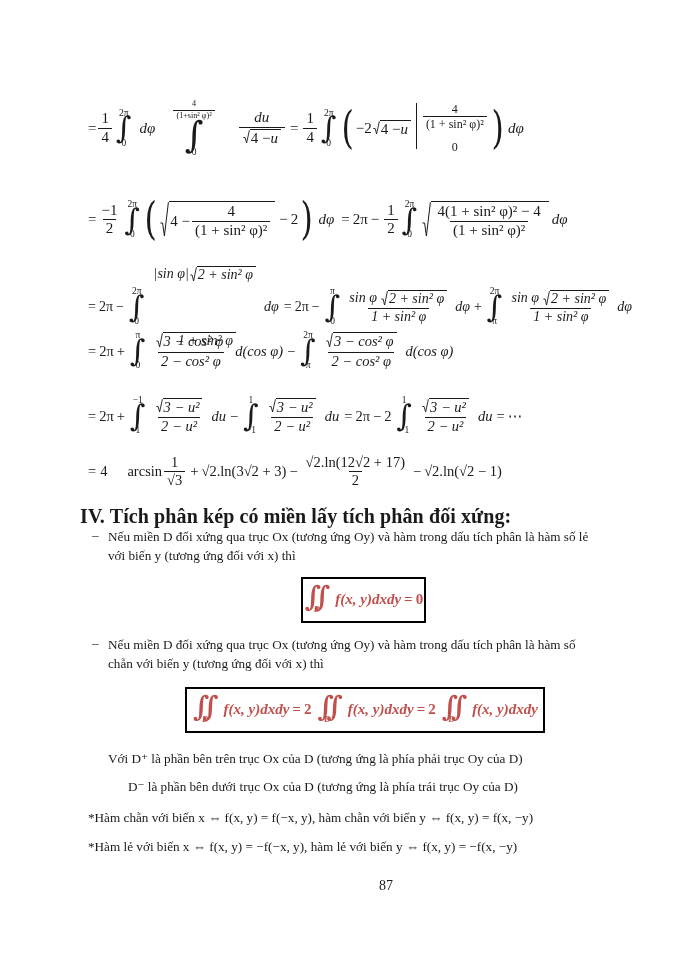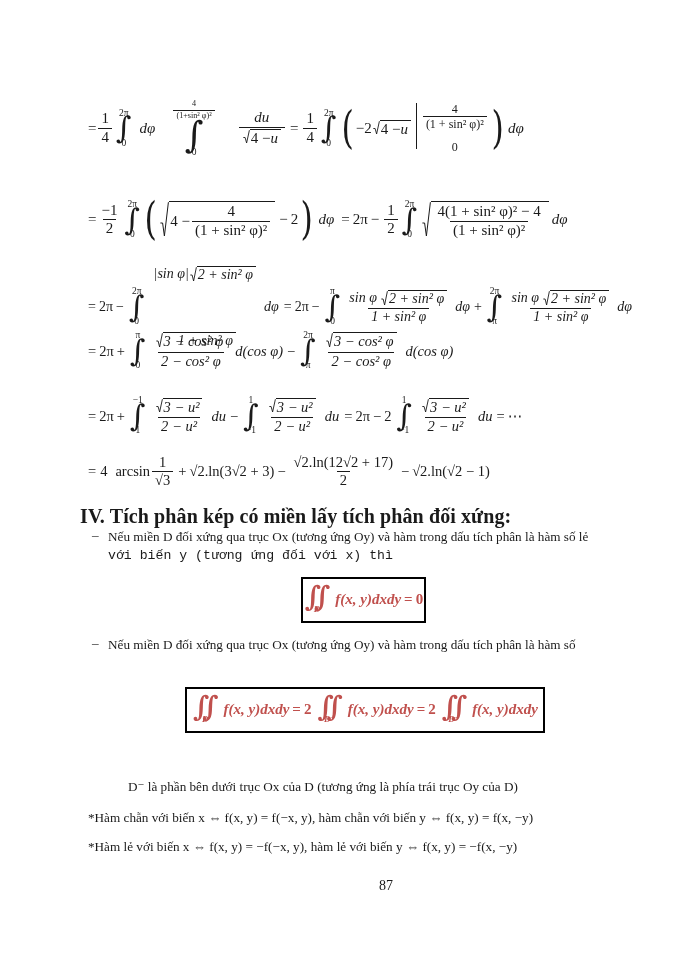--- a/index.html
+++ b/index.html
@@ -495,56 +495,57 @@
       <span class="den mi">2 − u²</span>
     </span>
     <span class="mi" style="margin-left:3px;">du</span>
     <span class="mo op" style="margin-left:4px;">=</span>
     <span>⋯</span>
   </div>
 
   <div class="mrow" style="left:88px; top:455px; font-size:14.5px;">
     <span class="mo">=</span>
     <span class="mn" style="margin-left:4px;">4</span>
-    <span style="margin-left:8px;">arcsin</span>
+    <span style="margin-left:20px;">arcsin</span>
     <span class="frac">
       <span class="num">1</span>
       <span class="den">√3</span>
     </span>
     <span class="mo op">+</span>
     <span>√2.ln(3√2 + 3)</span>
     <span class="mo op">−</span>
     <span class="frac">
       <span class="num">√2.ln(12√2 + 17)</span>
       <span class="den">2</span>
     </span>
     <span class="mo op">−</span>
     <span>√2.ln(√2 − 1)</span>
   </div>
 
   <div class="heading" style="left:80px; top:505px;">IV. Tích phân kép có miền lấy tích phân đối xứng:</div>
 
   <div class="dash" style="left:92px; top:527px;">–</div>
   <div class="para" style="left:108px; top:527px; width:540px;">Nếu miền D đối xứng qua trục Ox (tương ứng Oy) và hàm trong dấu tích phân là hàm số lẻ</div>
-  <div class="para" style="left:108px; top:546px; width:540px;font-family:Liberation Mono, monospace;">với biến y (tương ứng đối với x) thì</div>
+  <div class="para" style="left:108px; top:546px; width:540px;">với biến y (tương ứng đối với x) thì</div>
 
   <div class="formula-box" style="left:301px; top:577px; width:125px; height:46px;">
     <div class="mrow">
       <span class="dint">
         <span class="sym">∫∫</span>
         <span class="lim">D</span>
       </span>
       <span class="mi" style="margin-left:5px;">f(x, y)dxdy</span>
       <span class="mo op">=</span>
       <span class="mn">0</span>
     </div>
   </div>
 
   <div class="dash" style="left:92px; top:635px;">–</div>
   <div class="para" style="left:108px; top:635px; width:540px;">Nếu miền D đối xứng qua trục Ox (tương ứng Oy) và hàm trong dấu tích phân là hàm số</div>
+  <div class="para" style="left:108px; top:654px; width:540px;">chẵn với biến y (tương ứng đối với x) thì</div>
 
   <div class="formula-box" style="left:185px; top:687px; width:360px; height:46px;">
     <div class="mrow">
       <span class="dint">
         <span class="sym">∫∫</span>
         <span class="lim">D</span>
       </span>
       <span class="mi" style="margin-left:5px;">f(x, y)dxdy</span>
       <span class="mo op">=</span>
       <span class="mn">2</span>
@@ -556,19 +557,20 @@
       <span class="mo op">=</span>
       <span class="mn">2</span>
       <span class="dint" style="margin-left:6px;">
         <span class="sym">∫∫</span>
         <span class="lim">D⁻</span>
       </span>
       <span class="mi" style="margin-left:5px;">f(x, y)dxdy</span>
     </div>
   </div>
 
+  <div class="para" style="left:108px; top:749px; width:560px;">Với D⁺ là phần bên trên trục Ox của D (tương ứng là phía phải trục Oy của D)</div>
   <div class="para" style="left:128px; top:777px; width:560px;">D⁻ là phần bên dưới trục Ox của D (tương ứng là phía trái trục Oy của D)</div>
   <div class="para" style="left:88px; top:837px; width:580px;">*Hàm lẻ với biến x ⇔ f(x, y) = −f(−x, y), hàm lẻ với biến y ⇔ f(x, y) = −f(x, −y)</div>
   <div class="para" style="left:88px; top:808px; width:580px;">*Hàm chẵn với biến x ⇔ f(x, y) = f(−x, y), hàm chẵn với biến y ⇔ f(x, y) = f(x, −y)</div>
 
   <div class="pagenum" style="left:0; top:878px;padding-left:36px;">87</div>
 
 </div>
 
 </body></html>

